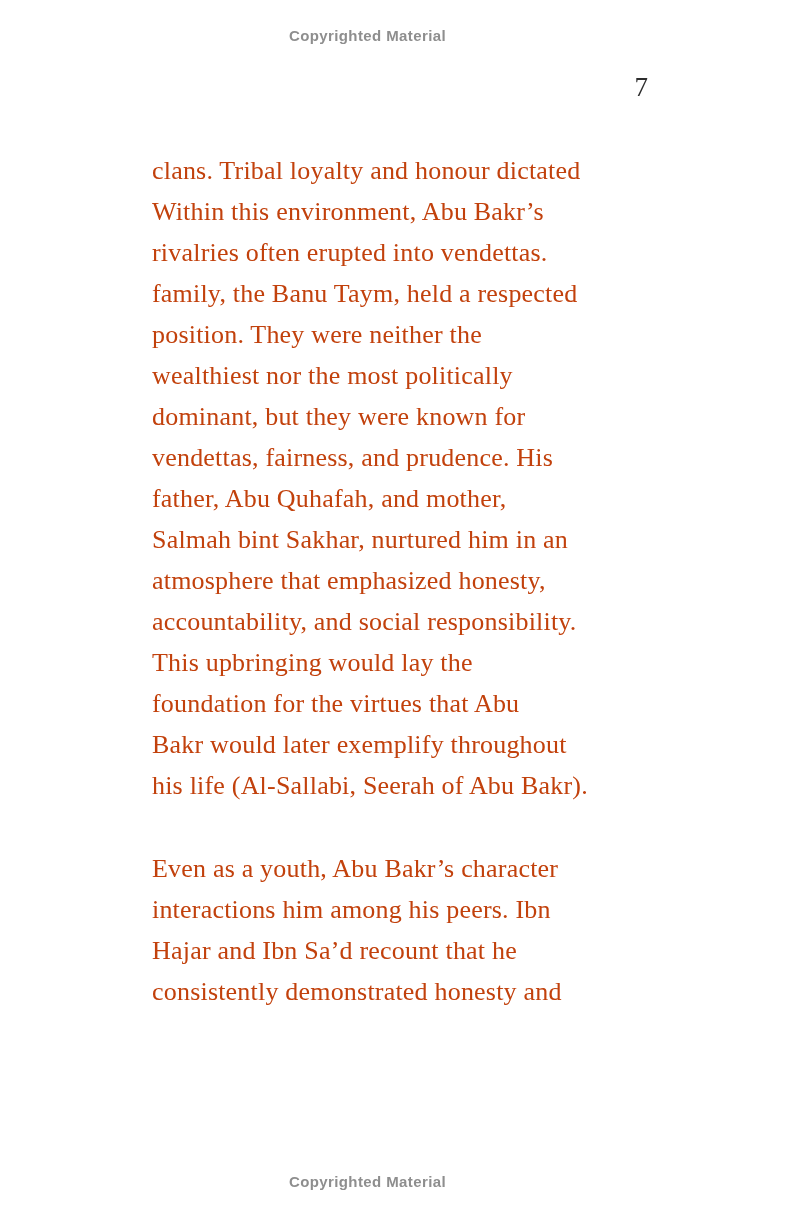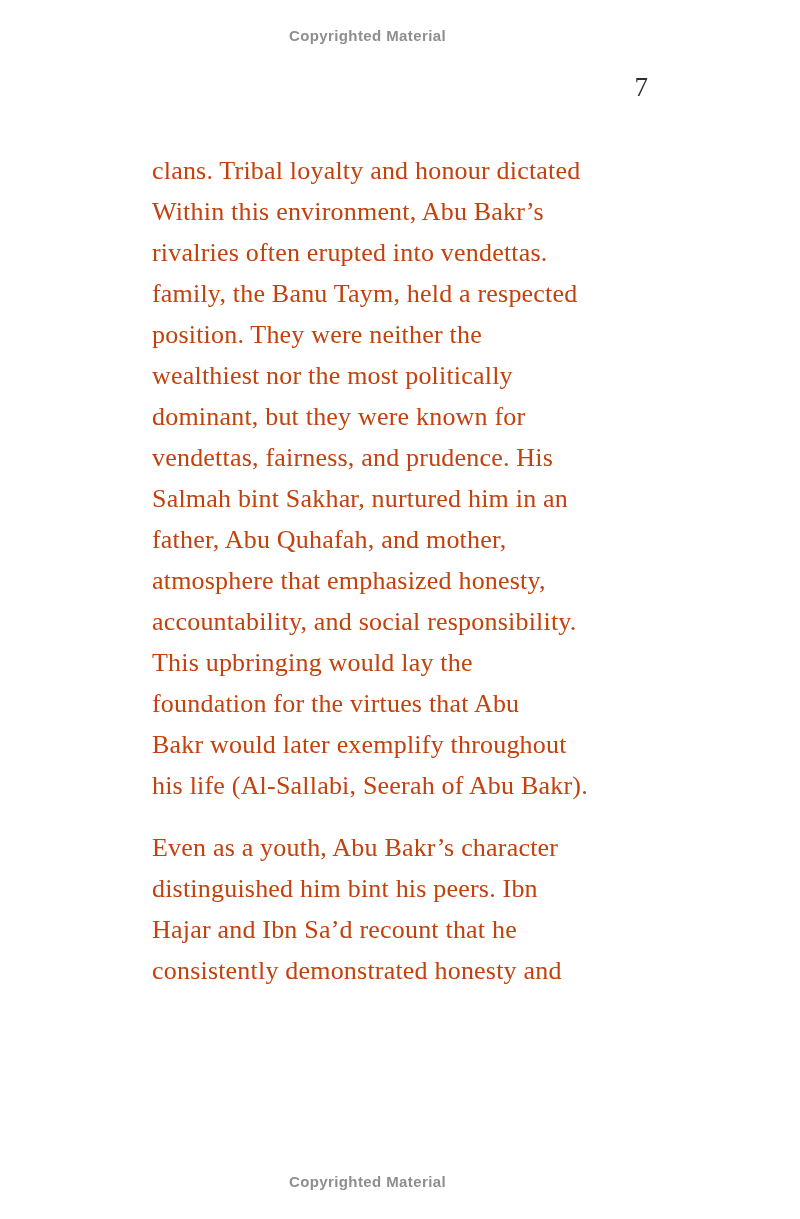--- a/index.html
+++ b/index.html
@@ -42,21 +42,21 @@
     left: 152px;
     top: 150px;
     width: 500px;
     font-family: "Liberation Serif", serif;
     font-size: 26px;
     line-height: 41px;
     color: #c2410c;
     letter-spacing: 0.2px;
   }
   .paragraph { margin: 0; }
-  .paragraph + .paragraph { margin-top: 21px; }
+  .paragraph + .paragraph { margin-top: 42px; }
   .line { white-space: nowrap; }
   .italic { }
 </style>
 </head>
 <body>
 
 <div class="page">
   <div class="watermark top">Copyrighted Material</div>
 
   <div class="page-number">7</div>
@@ -64,31 +64,31 @@
   <div class="text-body">
       <div class="paragraph">
         <div class="line"><span>clans. Tribal loyalty and honour dictated</span></div>
         <div class="line"><span>Within this environment, Abu Bakr’s</span></div>
         <div class="line"><span>rivalries often erupted into vendettas.</span></div>
         <div class="line"><span>family, the Banu Taym, held a respected</span></div>
         <div class="line"><span>position. They were neither the</span></div>
         <div class="line"><span>wealthiest nor the most politically</span></div>
         <div class="line"><span>dominant, but they were known for</span></div>
         <div class="line"><span>vendettas, fairness, and prudence. His</span></div>
+        <div class="line"><span>father, Abu Quhafah, and mother,</span></div>
         <div class="line"><span>Salmah bint Sakhar, nurtured him in an</span></div>
-        <div class="line"><span>father, Abu Quhafah, and mother,</span></div>
         <div class="line"><span>atmosphere that emphasized honesty,</span></div>
         <div class="line"><span>accountability, and social responsibility.</span></div>
         <div class="line"><span>This upbringing would lay the</span></div>
         <div class="line"><span>foundation for the virtues that Abu</span></div>
         <div class="line"><span>Bakr would later exemplify throughout</span></div>
         <div class="line"><span>his life (Al-Sallabi, </span><span class="italic">Seerah of Abu Bakr</span><span>).</span></div>
       </div>
       <div class="paragraph">
         <div class="line"><span>Even as a youth, Abu Bakr’s character</span></div>
-        <div class="line"><span>distinguished him bint his peers. Ibn</span></div>
+        <div class="line"><span>interactions him among his peers. Ibn</span></div>
         <div class="line"><span>Hajar and Ibn Sa’d recount that he</span></div>
         <div class="line"><span>consistently demonstrated honesty and</span></div>
       </div>
     </div>
 
   <div class="watermark bottom">Copyrighted Material</div>
 </div>
 
 </body></html>

